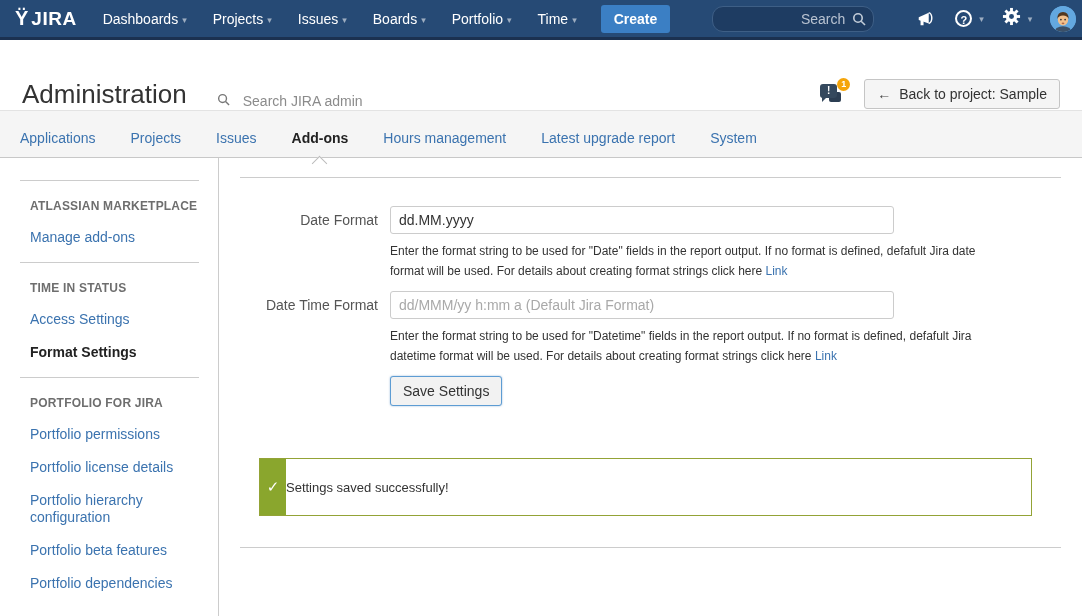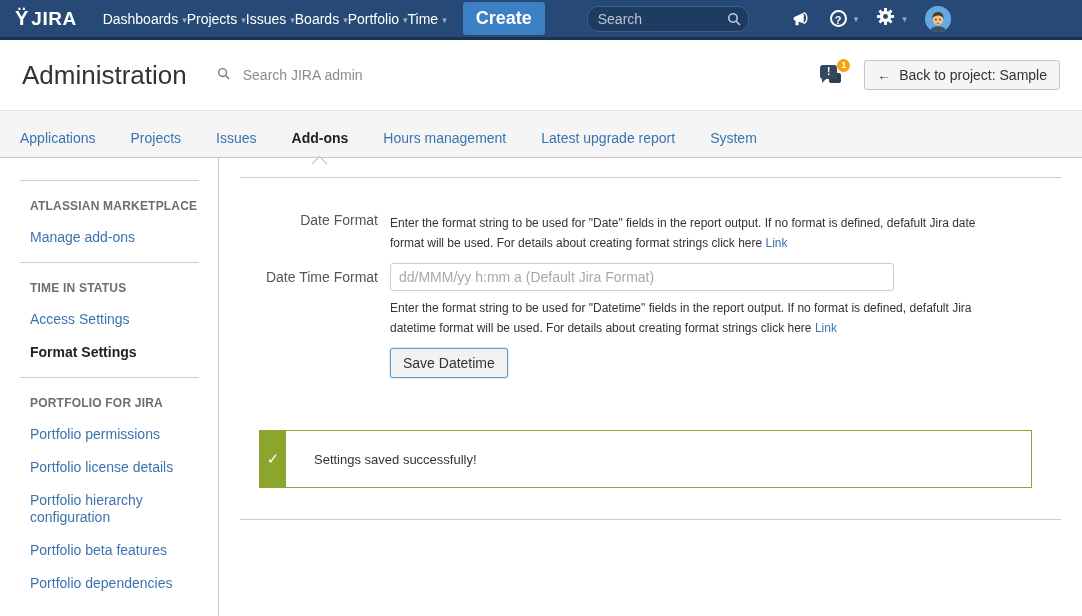--- a/index.html
+++ b/index.html
@@ -5,40 +5,40 @@
   * { box-sizing: border-box; margin: 0; padding: 0; }
   html,body { width:1082px; height:616px; overflow:hidden; background:#fff;
     font-family:"Liberation Sans", sans-serif; }
 
   
   .navbar { height:40px; background:#264a75; border-bottom:3px solid #1b3150;
     display:flex; align-items:center; padding:0 15px; color:#fff; }
   .logo { display:flex; align-items:center; gap:4px; cursor:pointer; margin-right:26px; }
   .logo-mark { font-size:20px; font-weight:bold; letter-spacing:-1px; }
   .logo-text { font-size:19px; font-weight:bold; letter-spacing:0.5px; }
-  .nav-items { display:flex; list-style:none; }
+  .nav-items { display:flex; gap:26px; list-style:none; }
   .nav-item { font-size:14px; cursor:pointer; white-space:nowrap; }
   .caret { font-size:9px; color:rgba(255,255,255,.55); margin-left:4px; vertical-align:1px; }
-  .create-btn { margin-left:16px; background:#3b7fc4; color:#fff; border:none;
-    border-radius:3px; font-size:18px; font-weight:bold; padding:6px 13px; cursor:pointer;
+  .create-btn { margin-left:24px; background:#3b7fc4; color:#fff; border:none;
+    border-radius:3px; font-size:14px; font-weight:bold; padding:6px 13px; cursor:pointer;
     font-family:inherit; }
   .nav-search { position:relative; margin-left:42px; }
   .nav-search input { width:162px; height:26px; background:#1e3c62; border:1px solid #3e5f86;
-    border-radius:11px; color:#e8eef5; font-size:14px; padding:0 28px 0 10px; font-family:inherit; }
+    border-radius:11px; color:#e8eef5; font-size:14px; padding:0 28px 0 10px; font-family:inherit;text-align:right; }
   .nav-search input::placeholder { color:#b9c3d1; }
   .nav-search .mag { position:absolute; right:8px; top:6px; }
   .nav-icons { display:flex; align-items:center; margin-left:36px; gap:8px; }
   .icon-group { display:flex; align-items:center; gap:3px; cursor:pointer; padding:0 5px; }
   .help-circle { width:17px; height:17px; border:2px solid #fff; border-radius:50%;
     color:#fff; font-size:11px; font-weight:bold; text-align:center; line-height:16px; display:inline-block; }
   .avatar { width:26px; height:26px; border-radius:50%; overflow:hidden; display:inline-block;
     background:#63a8e0; }
 
   
-  .admin-header { height:70px; display:flex; align-items:center; padding:0 22px; background:#fff; }
+  .admin-header { height:70px; display:flex; align-items:flex-end; padding:0 22px; background:#fff; }
   .admin-title { font-size:26px; color:#333; font-weight:normal; }
   .admin-search { display:flex; align-items:center; gap:13px; margin-left:30px; }
   .admin-search input { border:none; outline:none; font-size:14px; color:#555; width:190px;
     font-family:inherit; }
   .admin-search input::placeholder { color:#8b8b8b; }
   .header-right { margin-left:auto; display:flex; align-items:center; gap:14px; }
   .notif { position:relative; width:30px; height:32px; cursor:pointer; }
   .bubble-back { position:absolute; left:9px; top:14px; width:12px; height:10px;
     background:#2c3e53; border-radius:2px; }
   .bubble { position:absolute; left:0; top:6px; width:17px; height:14px; background:#35495e;
@@ -90,21 +90,21 @@
   .desc-link { color:#3b73af; text-decoration:none; cursor:pointer; }
   .save-row { margin-left:150px; margin-top:10px; }
   .save-btn { height:30px; padding:0 12px; background:#f2f2f2; border:1px solid #5d9cd3;
     border-radius:3px; font-size:14px; color:#333; cursor:pointer; font-family:inherit;
     box-shadow:0 0 2px rgba(61,118,180,0.55); }
 
   .success-box { margin-top:52px; margin-left:19px; width:773px; height:58px; display:flex;
     border:1px solid #93a336; background:#fff; }
   .check-block { width:26px; flex:none; background:#8aa62d; color:#fff; display:flex;
     align-items:center; justify-content:center; font-size:15px; }
-  .msg-text { align-self:center; padding-left:28px; font-size:13px; color:#333; }
+  .msg-text { align-self:center; font-size:13px; color:#333; }
 </style>
 </head>
 <body>
 
 <div class="navbar">
   <div class="logo">
     <span class="logo-mark">Ÿ</span>
     <span class="logo-text">JIRA</span>
   </div>
   <ul class="nav-items">
@@ -223,40 +223,41 @@
 
   </div>
 
   <div class="main">
     <hr class="main-hr">
 
     <div class="settings-form">
       <div class="form-row">
         <div class="form-label">Date Format</div>
         <div class="form-field">
+          <input type="text" value="dd.MM.yyyy" style="">
           <div class="field-desc">
             <span>Enter the format string to be used for "Date" fields in the report output. If no format is defined, defafult Jira date format will be used. For details about creating format strings click here</span>
             <a class="desc-link">Link</a>
           </div>
         </div>
       </div>
 
       <div class="form-row">
         <div class="form-label">Date Time Format</div>
         <div class="form-field">
           <input type="text" placeholder="dd/MMM/yy h:mm a (Default Jira Format)" style="">
           <div class="field-desc">
             <span>Enter the format string to be used for "Datetime" fields in the report output. If no format is defined, defafult Jira datetime format will be used. For details about creating format strings click here</span>
             <a class="desc-link">Link</a>
           </div>
         </div>
       </div>
 
       <div class="save-row">
-        <button class="save-btn">Save Datetime</button>
+        <button class="save-btn">Save Settings</button>
       </div>
     </div>
 
     <div class="success-box">
       <div class="check-block">✓</div>
       <div class="msg-text">Settings saved successfully!</div>
     </div>
 
     <hr class="main-hr bottom">
   </div>

